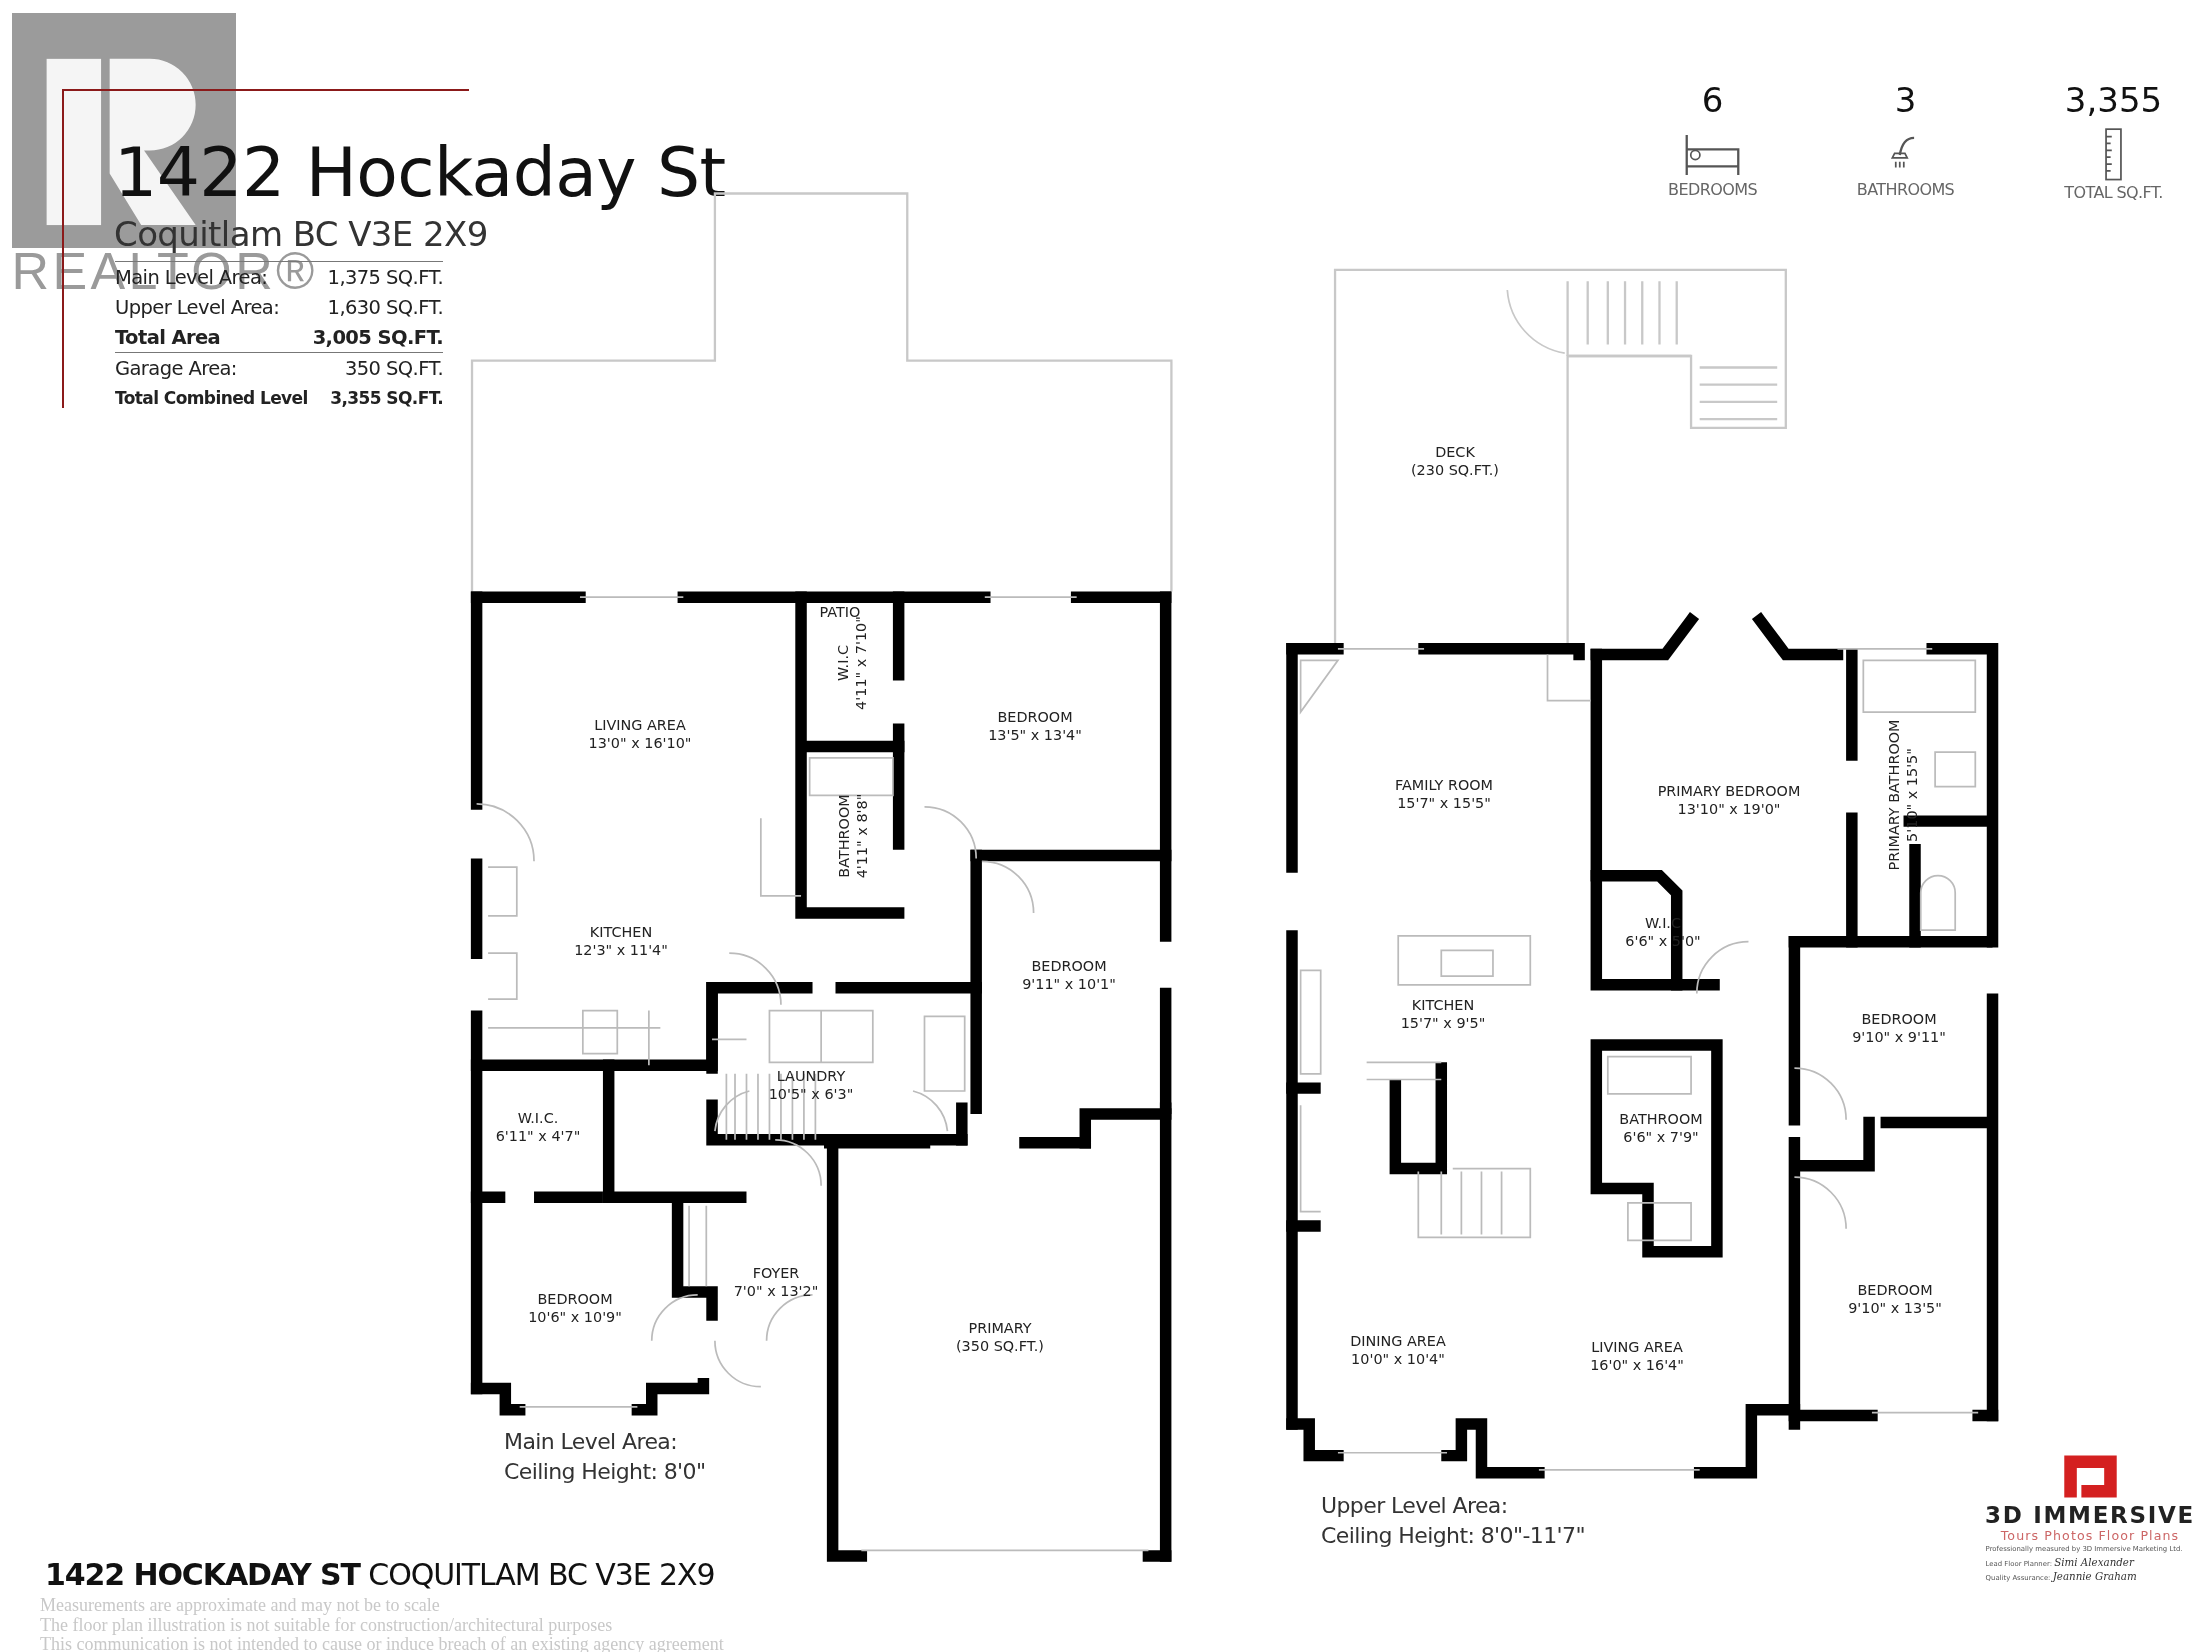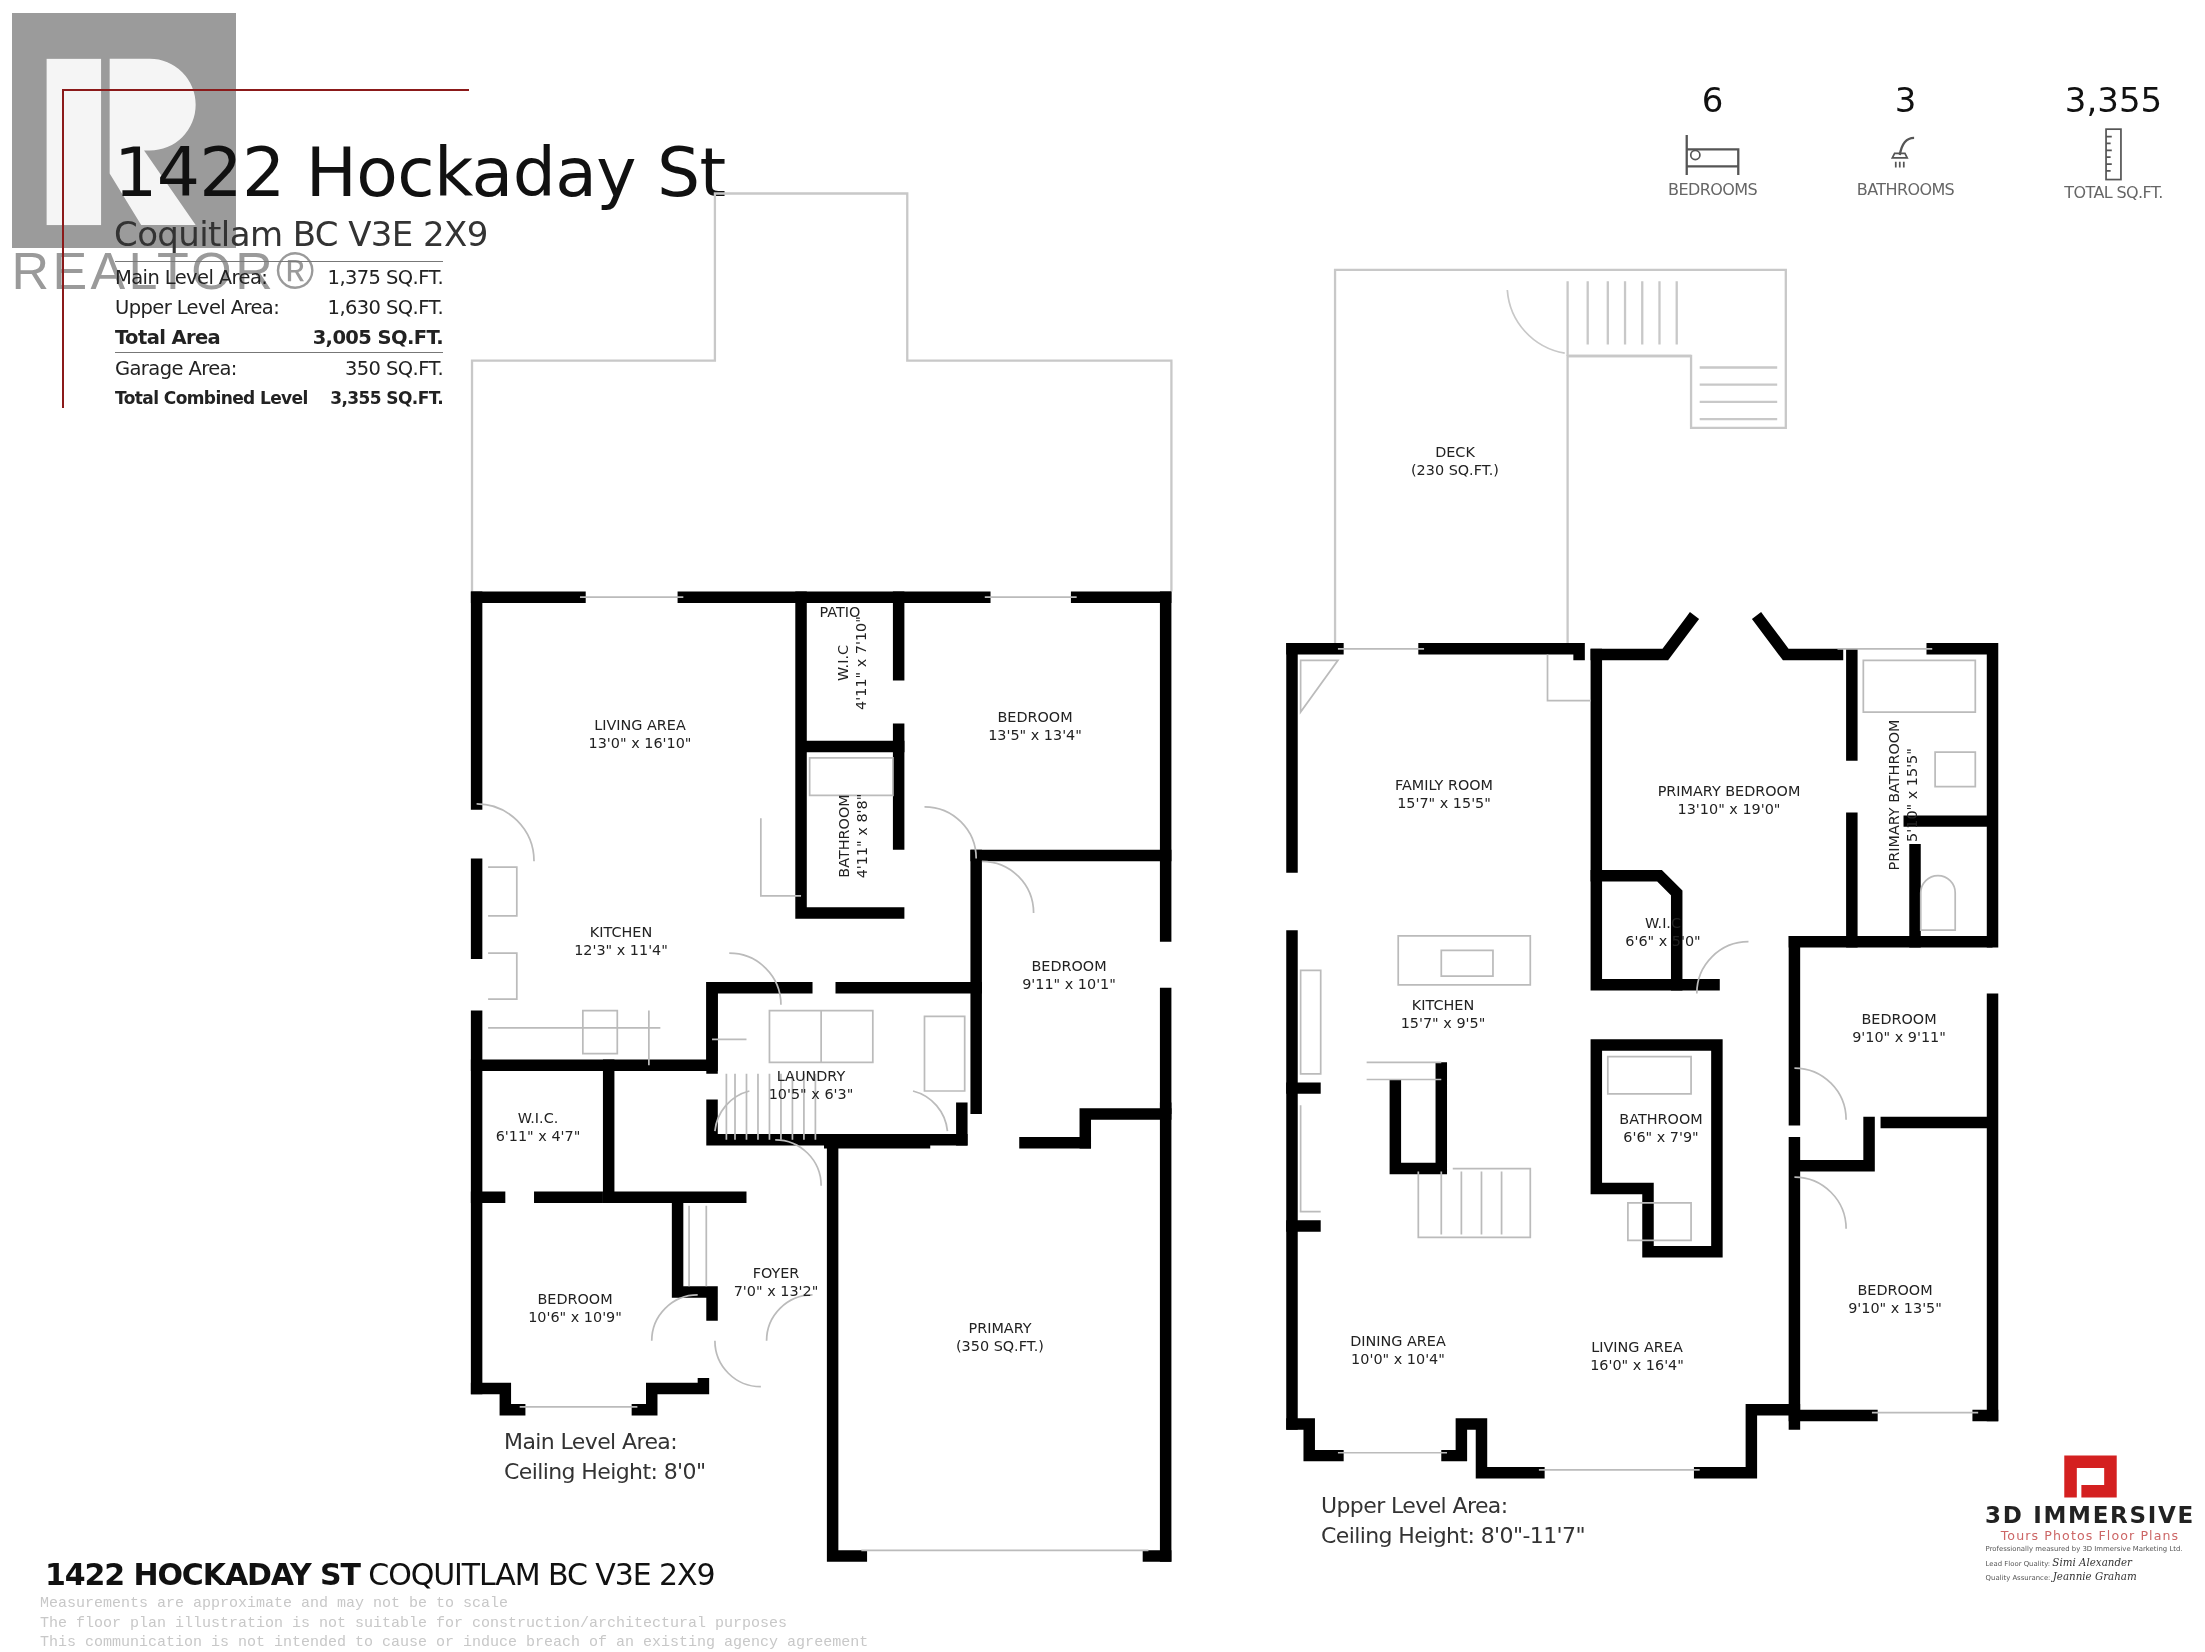--- a/index.html
+++ b/index.html
@@ -17,21 +17,21 @@
   .area-row.small { font-size: 17px; }
   .rule-top { border-top: 1.7px solid #777; }
   .stat { text-align: center; width: 149px; }
   .stat-num { font-size: 34px; font-family: "DejaVu Sans", sans-serif; color: #111; }
   .stat-label { font-size: 16px; color: #666; letter-spacing: -0.6px; font-family: "DejaVu Sans", sans-serif; }
   .room-label { position: absolute; text-align: center; font-family: "DejaVu Sans", sans-serif; font-size: 14.4px; line-height: 18.4px; color: #222; white-space: nowrap; transform: translate(-50%, -50%); }
   .room-label.v { transform: translate(-50%, -50%) rotate(-90deg); }
   .level-note { font-family: "DejaVu Sans", sans-serif; font-size: 22px; color: #333; line-height: 30px; letter-spacing: -0.6px; }
   .footer-addr { left: 45px; top: 1557px; font-size: 30px; font-family: "DejaVu Sans", sans-serif; letter-spacing: -1.1px; }
   .footer-addr b { font-weight: bold; }
-  .disclaimer { left: 40px; font-size: 15px; color: #c8c8c8; font-family: Liberation Mono, monospace; }
+  .disclaimer { left: 40px; font-size: 18px; color: #c8c8c8; font-family: Liberation Serif, serif; }
   .brand { left: 1981px; top: 1453px; width: 218px; text-align: center; }
   .brand-name { font-size: 23px; font-weight: bold; color: #222; letter-spacing: 1.7px; font-family: "DejaVu Sans", sans-serif; }
   .brand-tag { font-size: 12.6px; color: #c66; letter-spacing: 1.1px; font-family: "DejaVu Sans", sans-serif; }
   .brand-fine { font-size: 6.9px; color: #555; text-align: left; margin-left: 4.6px; line-height: 12.6px; font-family: "DejaVu Sans", sans-serif; }
   .sig { font-family: "DejaVu Serif", serif; font-style: italic; font-size: 10.3px; color: #333; }
 </style>
 </head>
 <body>
 
 <div class="abs realtor-block"></div>
@@ -301,21 +301,21 @@
 <div class="abs disclaimer" style="top:1634px;">This communication is not intended to cause or induce breach of an existing agency agreement</div>
 
 <div class="abs brand">
   <svg width="57" height="47" viewBox="0 0 100 82">
     <path d="M4 4 H96 V78 H34 V56 H74 V26 H26 V78 H4 z" fill="#d42020"></path>
   </svg>
   <div class="brand-name">3D IMMERSIVE</div>
   <div class="brand-tag">Tours  Photos  Floor Plans</div>
   <div class="brand-fine">Professionally measured by 3D Immersive Marketing Ltd.</div>
   <div class="brand-fine">
-    <span>Lead Floor Quality:</span>
+    <span>Lead Floor Planner:</span>
     <span class="sig">Simi Alexander</span>
   </div>
   <div class="brand-fine">
     <span>Quality Assurance:</span>
     <span class="sig">Jeannie Graham</span>
   </div>
 </div>
 
 
 </body></html>

